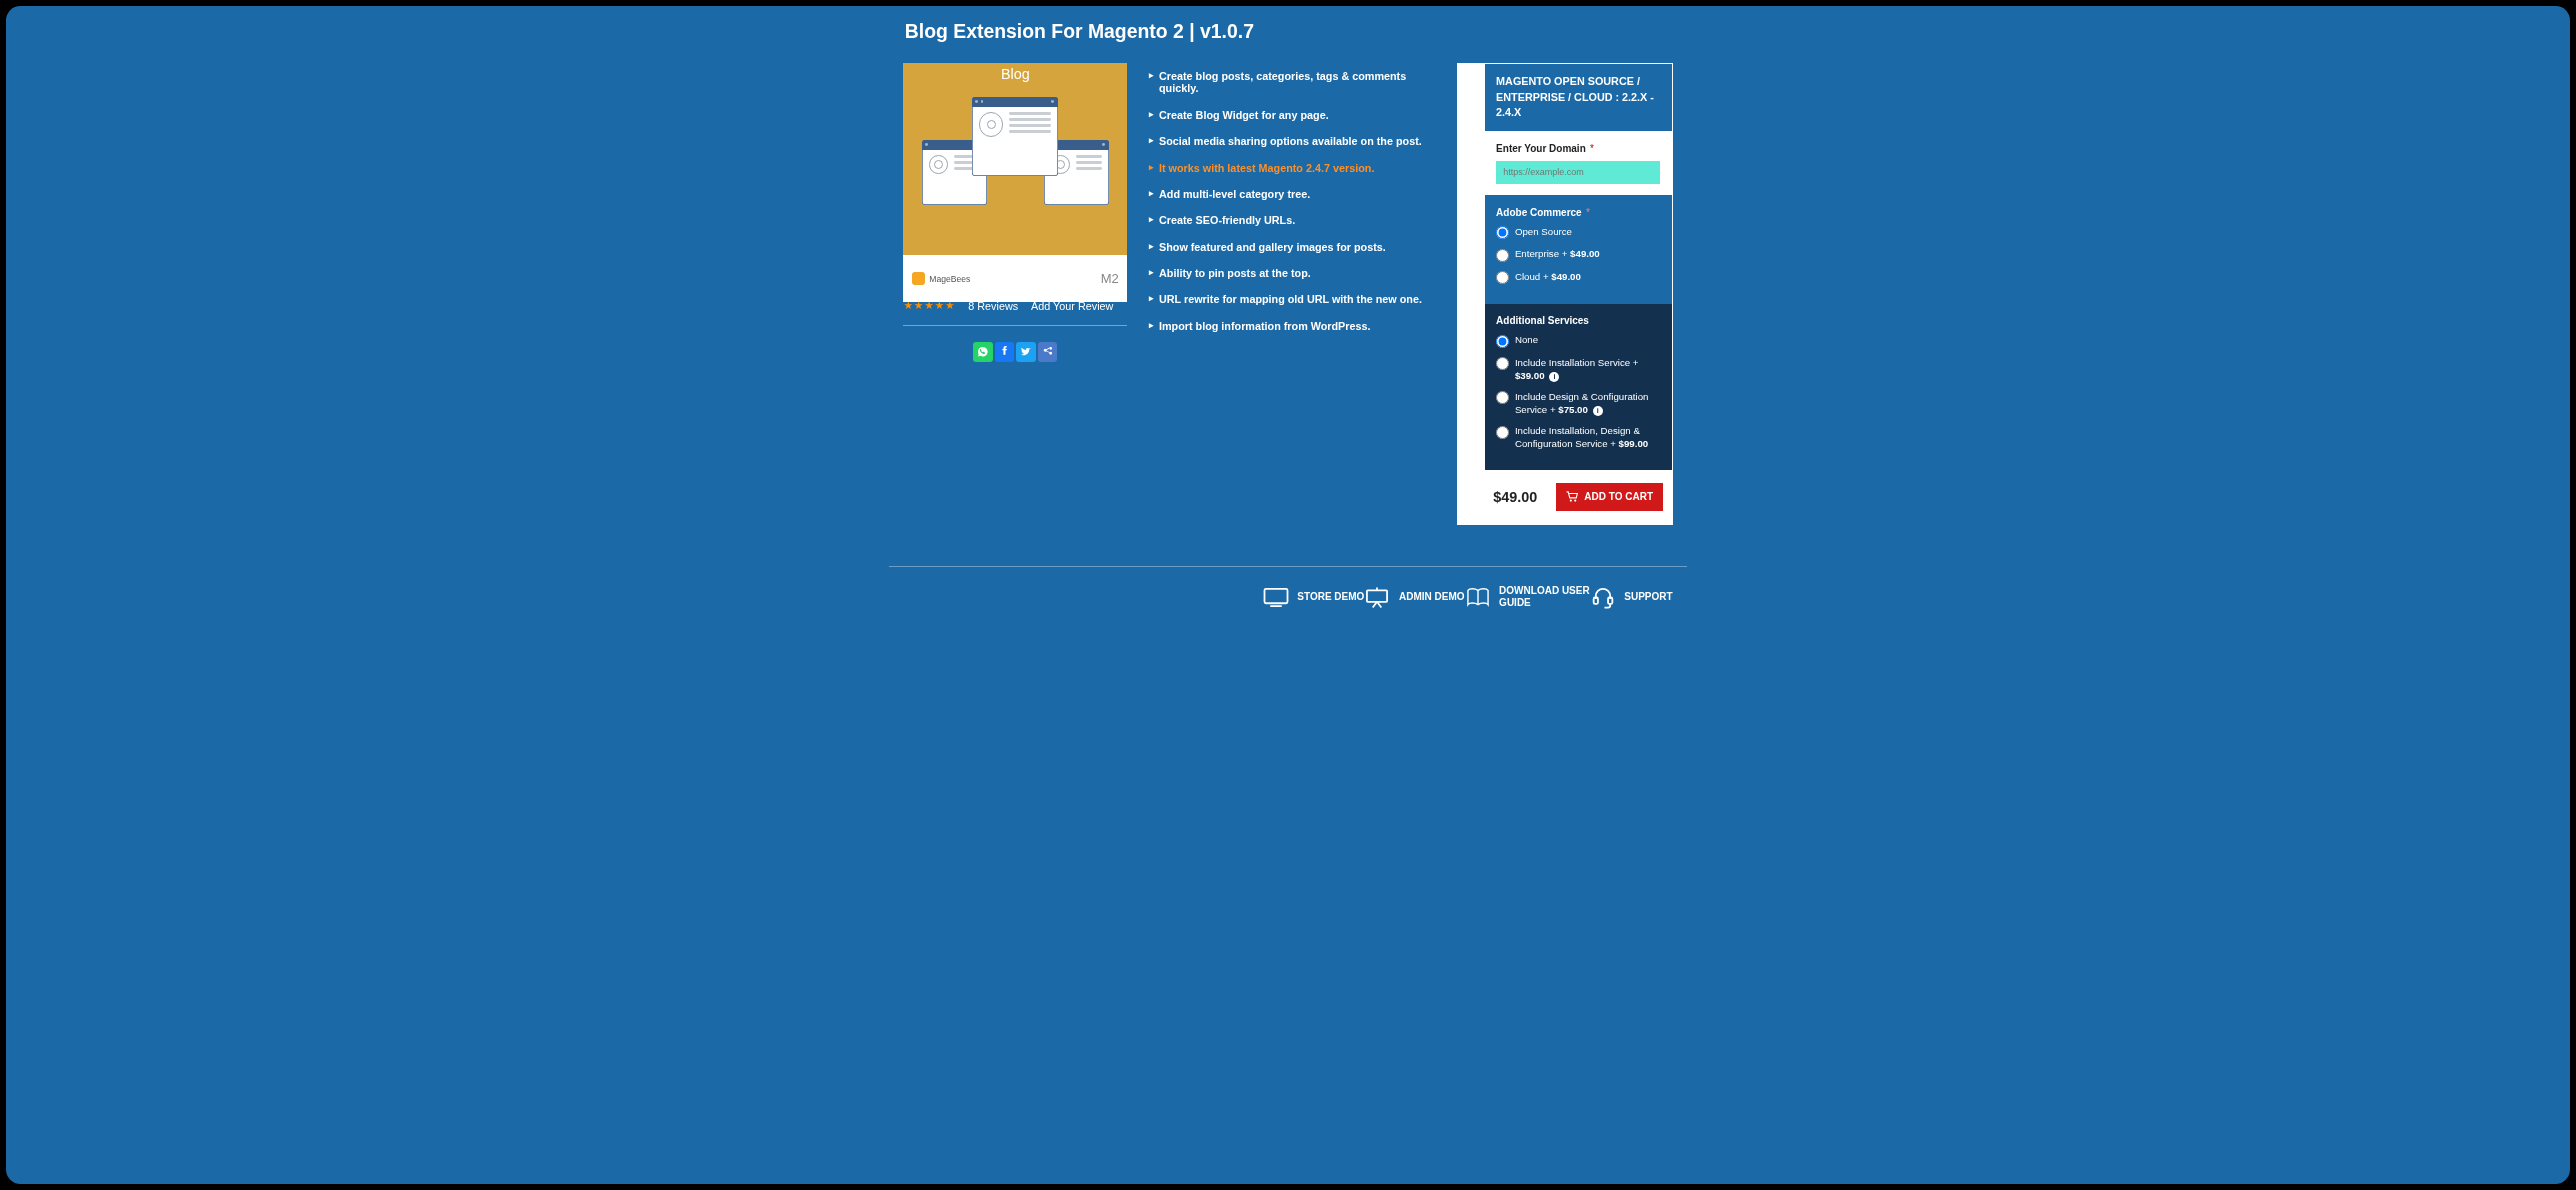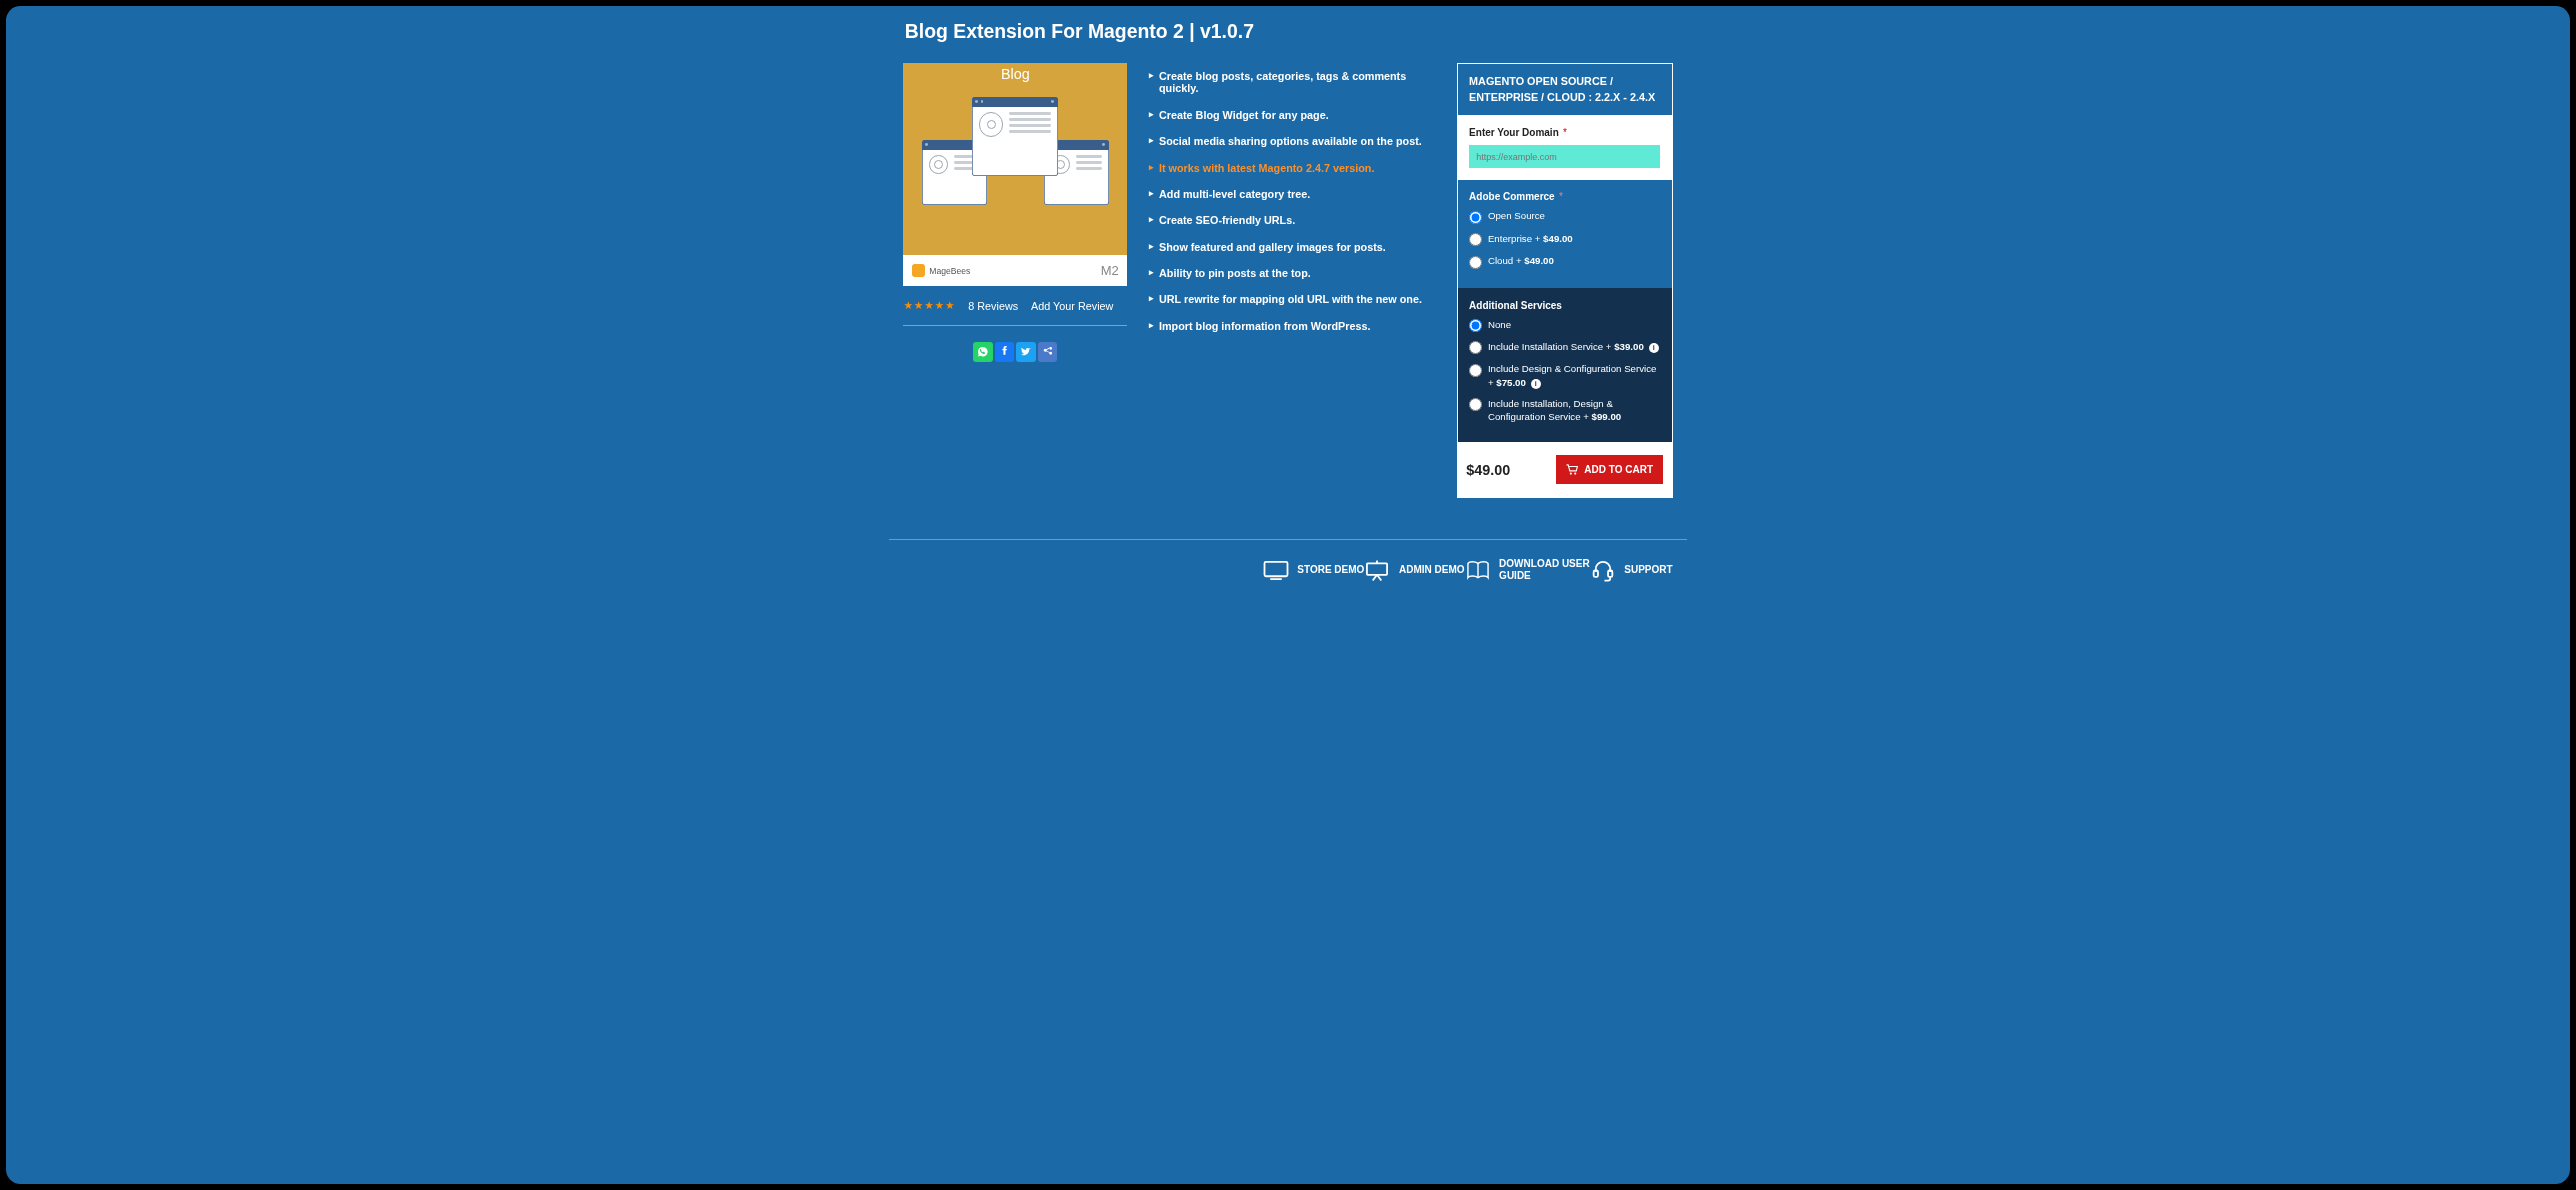--- a/index.html
+++ b/index.html
@@ -51,42 +51,42 @@
   .win .bar .dot:last-child{margin-left:auto;}
   .win .body{padding:5.8px 7.2px; display:flex; gap:5.8px;}
   .avatar{width:18.7px;height:18.7px;border-radius:50%;border:1.4px solid #9aa6b3;display:flex;align-items:center;justify-content:center;}
   .avatar::after{content:"";width:7.2px;height:7.2px;border:1.4px solid #9aa6b3;border-radius:50%;}
   .lines{flex:1;}
   .lines .ln{height:2.9px;background:#c9ced5;margin-bottom:2.9px;border-radius:1.4px;}
   .win.center{width:86px;height:79px;left:50px;top:0;z-index:2;}
   .win.center .avatar{width:24.4px;height:24.4px;}
   .win.left{width:65px;height:65px;left:0;top:43px;}
   .win.right{width:65px;height:65px;right:0;top:43px;}
-  .img-bottom{height:31px;background:#fff;display:flex;align-items:center;padding:0 8.6px;justify-content:space-between;}
+  .img-bottom{height:47px;background:#fff;display:flex;align-items:center;padding:0 8.6px;justify-content:space-between;}
   .brand{display:flex;align-items:center;gap:4.3px;font-size:8.6px;color:#555;}
   .bee{width:13px;height:13px;background:#f5a623;border-radius:2.9px;}
   .m2{color:#888;font-size:13px;font-weight:400;}
 
   .reviews-row{display:flex;align-items:center;gap:13px;color:#fff;font-size:10.8px;margin-top:13px;padding-bottom:13px;border-bottom:0.7px solid rgba(255,255,255,0.4);}
   .stars{color:#ff8c00;font-size:10.8px;letter-spacing:0.7px;}
   .reviews-row a{color:#fff;text-decoration:none;}
   .social-row{display:flex;gap:2.2px;justify-content:center;margin-top:16px;}
   .sicon{width:19.4px;height:19.4px;border-radius:2.9px;display:flex;align-items:center;justify-content:center;color:#fff;font-size:11.5px;font-weight:700;}
   .wa{background:#25d366;}
   .fb{background:#1877f2;}
   .tw{background:#1da1f2;}
   .sh{background:#4a7ac9;}
 
   .features{list-style:none;}
   .features li{color:#fff;font-size:10.8px;padding:7.2px 0 7.2px 10px;position:relative;font-weight:bold;}
   .features li::before{content:"▸";position:absolute;left:0;top:7.2px;font-size:8.6px;}
   .features li.highlight{color:#ff9027;font-weight:700;}
   .features li.highlight::before{color:#ff9027;}
 
-  .sidebar{background:#fff;border:0.7px solid #fff;}
+  .sidebar{background:#fff;border:0.7px solid #fff;padding-left:27px;}
   .sb-header{background:#1b69a6;color:#fff;font-weight:700;font-size:10.8px;padding:10px 11.5px;line-height:1.45;}
   .sb-section{padding:11.5px;}
   .sb-label{font-weight:700;color:#222;font-size:10px;margin-bottom:7.2px;}
   .sb-label .req{color:#c00;margin-left:4.3px;font-weight:400;}
   .sb-input{width:100%;background:#5eead4;border:none;padding:6.5px 7.2px;font-size:9px;color:#666;}
   .sb-blue{background:#1b69a6;padding:11.5px;}
   .sb-blue .sb-label{color:#fff;}
   .radio-row{display:flex;align-items:flex-start;gap:5.8px;color:#fff;font-size:9.7px;margin-bottom:8px;line-height:1.35;}
   .radio-row input{margin-top:1.4px;flex-shrink:0;}
   .radio-row b{font-weight:700;}

